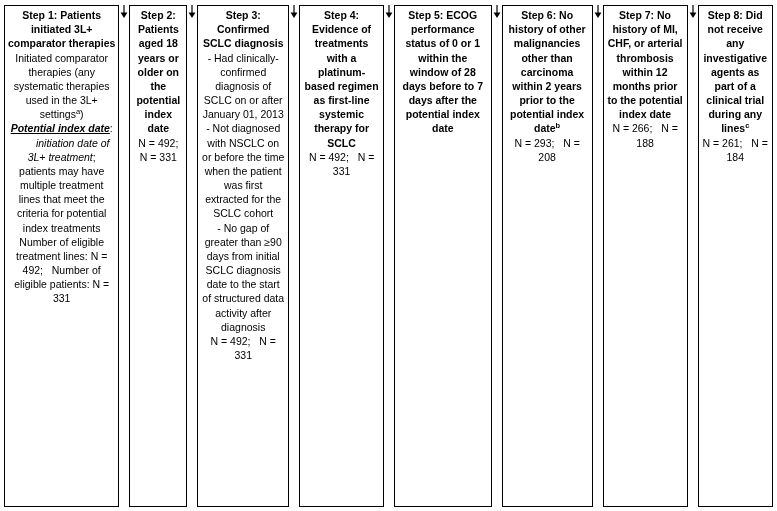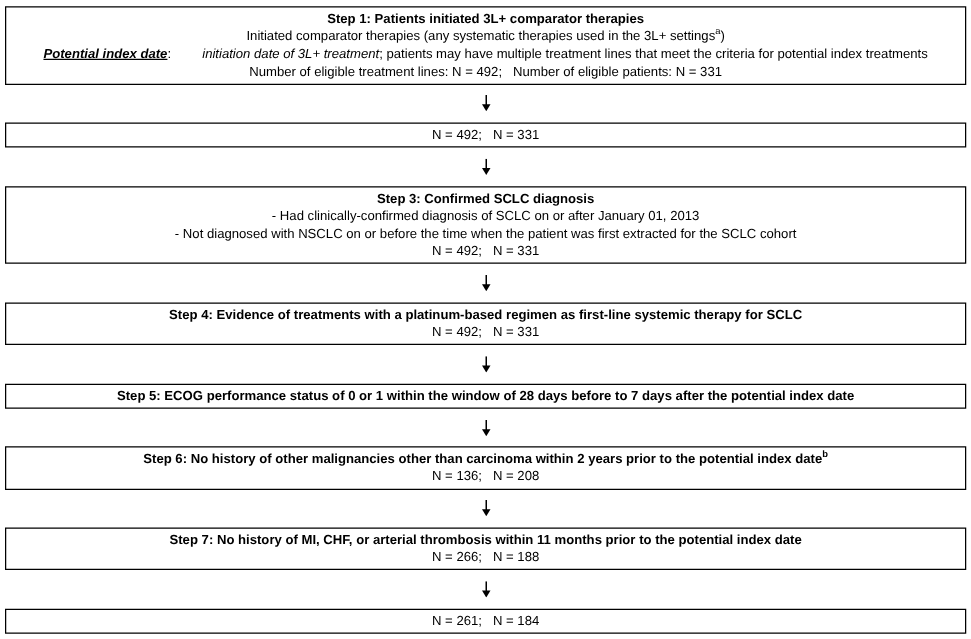--- a/index.html
+++ b/index.html
@@ -4,21 +4,21 @@
 <style>
   * { box-sizing: border-box; }
   html, body { margin: 0; padding: 0; background: #ffffff; }
   body { font-family: "Liberation Sans", sans-serif; }
   .page {
     width: 777px;
     height: 511px;
     background: #ffffff;
     padding: 5px 4px 4px 4px;
     display: flex;
-    flex-direction: column;
+    flex-direction: row;
     justify-content: space-between;
     overflow: hidden;
   }
   .box {
     border: 1px solid #000000;
     background: #ffffff;
     text-align: center;
     font-size: 10.5px;
     line-height: 1.35;
     color: #000000;
@@ -52,34 +52,36 @@
   </div>
 
   <div class="arrow">
     <svg width="10" height="13" viewBox="0 0 10 13">
         <line x1="5" y1="0" x2="5" y2="8" stroke="#000" stroke-width="1.2"></line>
         <polygon points="1.6,7.4 8.4,7.4 5,13" fill="#000"></polygon>
       </svg>
   </div>
 
   <div class="box">
+    <div class="title">Step 2: Patients aged 18 years or older on the potential index date</div>
     <div class="counts">N = 492;   N = 331</div>
   </div>
 
   <div class="arrow">
     <svg width="10" height="13" viewBox="0 0 10 13">
         <line x1="5" y1="0" x2="5" y2="8" stroke="#000" stroke-width="1.2"></line>
         <polygon points="1.6,7.4 8.4,7.4 5,13" fill="#000"></polygon>
       </svg>
   </div>
 
   <div class="box">
     <div class="title">Step 3: Confirmed SCLC diagnosis</div>
     <div class="line">- Had clinically-confirmed diagnosis of SCLC on or after January 01, 2013</div>
     <div class="line">- Not diagnosed with NSCLC on or before the time when the patient was first extracted for the SCLC cohort</div>
+    <div class="line">- No gap of greater than ≥90 days from initial SCLC diagnosis date to the start of structured data activity after diagnosis</div>
     <div class="counts">N = 492;   N = 331</div>
   </div>
 
   <div class="arrow">
     <svg width="10" height="13" viewBox="0 0 10 13">
         <line x1="5" y1="0" x2="5" y2="8" stroke="#000" stroke-width="1.2"></line>
         <polygon points="1.6,7.4 8.4,7.4 5,13" fill="#000"></polygon>
       </svg>
   </div>
 
@@ -101,39 +103,40 @@
 
   <div class="arrow">
     <svg width="10" height="13" viewBox="0 0 10 13">
         <line x1="5" y1="0" x2="5" y2="8" stroke="#000" stroke-width="1.2"></line>
         <polygon points="1.6,7.4 8.4,7.4 5,13" fill="#000"></polygon>
       </svg>
   </div>
 
   <div class="box">
     <div class="title"><span>Step 6: No history of other malignancies other than carcinoma within 2 years prior to the potential index date</span><sup>b</sup></div>
-    <div class="counts">N = 136;   N = 208</div>
+    <div class="counts">N = 293;   N = 208</div>
   </div>
 
   <div class="arrow">
     <svg width="10" height="13" viewBox="0 0 10 13">
         <line x1="5" y1="0" x2="5" y2="8" stroke="#000" stroke-width="1.2"></line>
         <polygon points="1.6,7.4 8.4,7.4 5,13" fill="#000"></polygon>
       </svg>
   </div>
 
   <div class="box">
-    <div class="title">Step 7: No history of MI, CHF, or arterial thrombosis within 11 months prior to the potential index date</div>
+    <div class="title">Step 7: No history of MI, CHF, or arterial thrombosis within 12 months prior to the potential index date</div>
     <div class="counts">N = 266;   N = 188</div>
   </div>
 
   <div class="arrow">
     <svg width="10" height="13" viewBox="0 0 10 13">
         <line x1="5" y1="0" x2="5" y2="8" stroke="#000" stroke-width="1.2"></line>
         <polygon points="1.6,7.4 8.4,7.4 5,13" fill="#000"></polygon>
       </svg>
   </div>
 
   <div class="box">
+    <div class="title"><span>Step 8: Did not receive any investigative agents as part of a clinical trial during any lines</span><sup>c</sup></div>
     <div class="counts">N = 261;   N = 184</div>
   </div>
 
 </div>
 
 </body></html>

